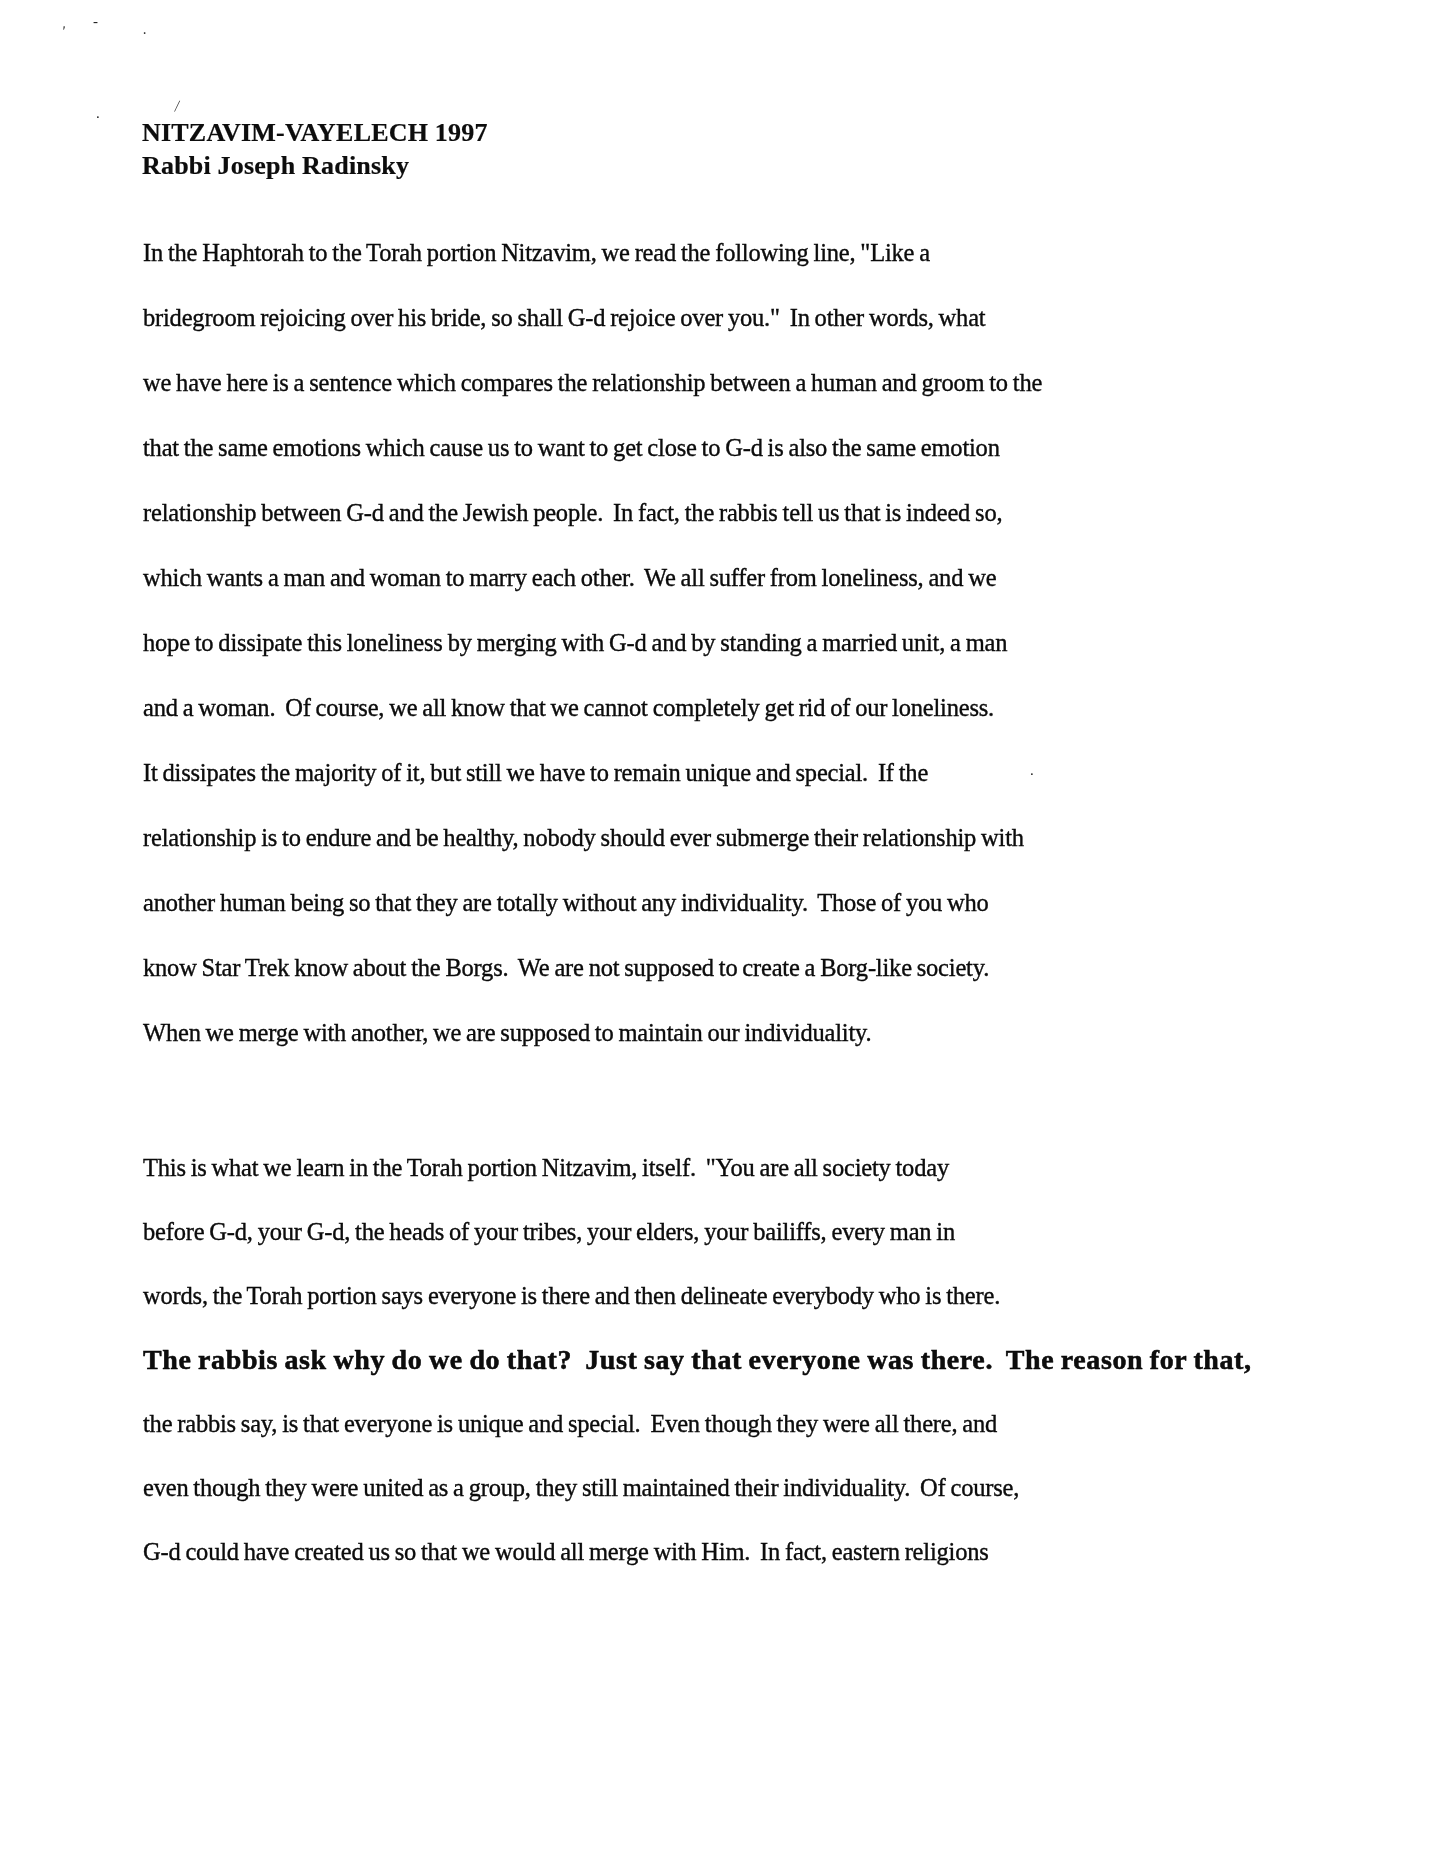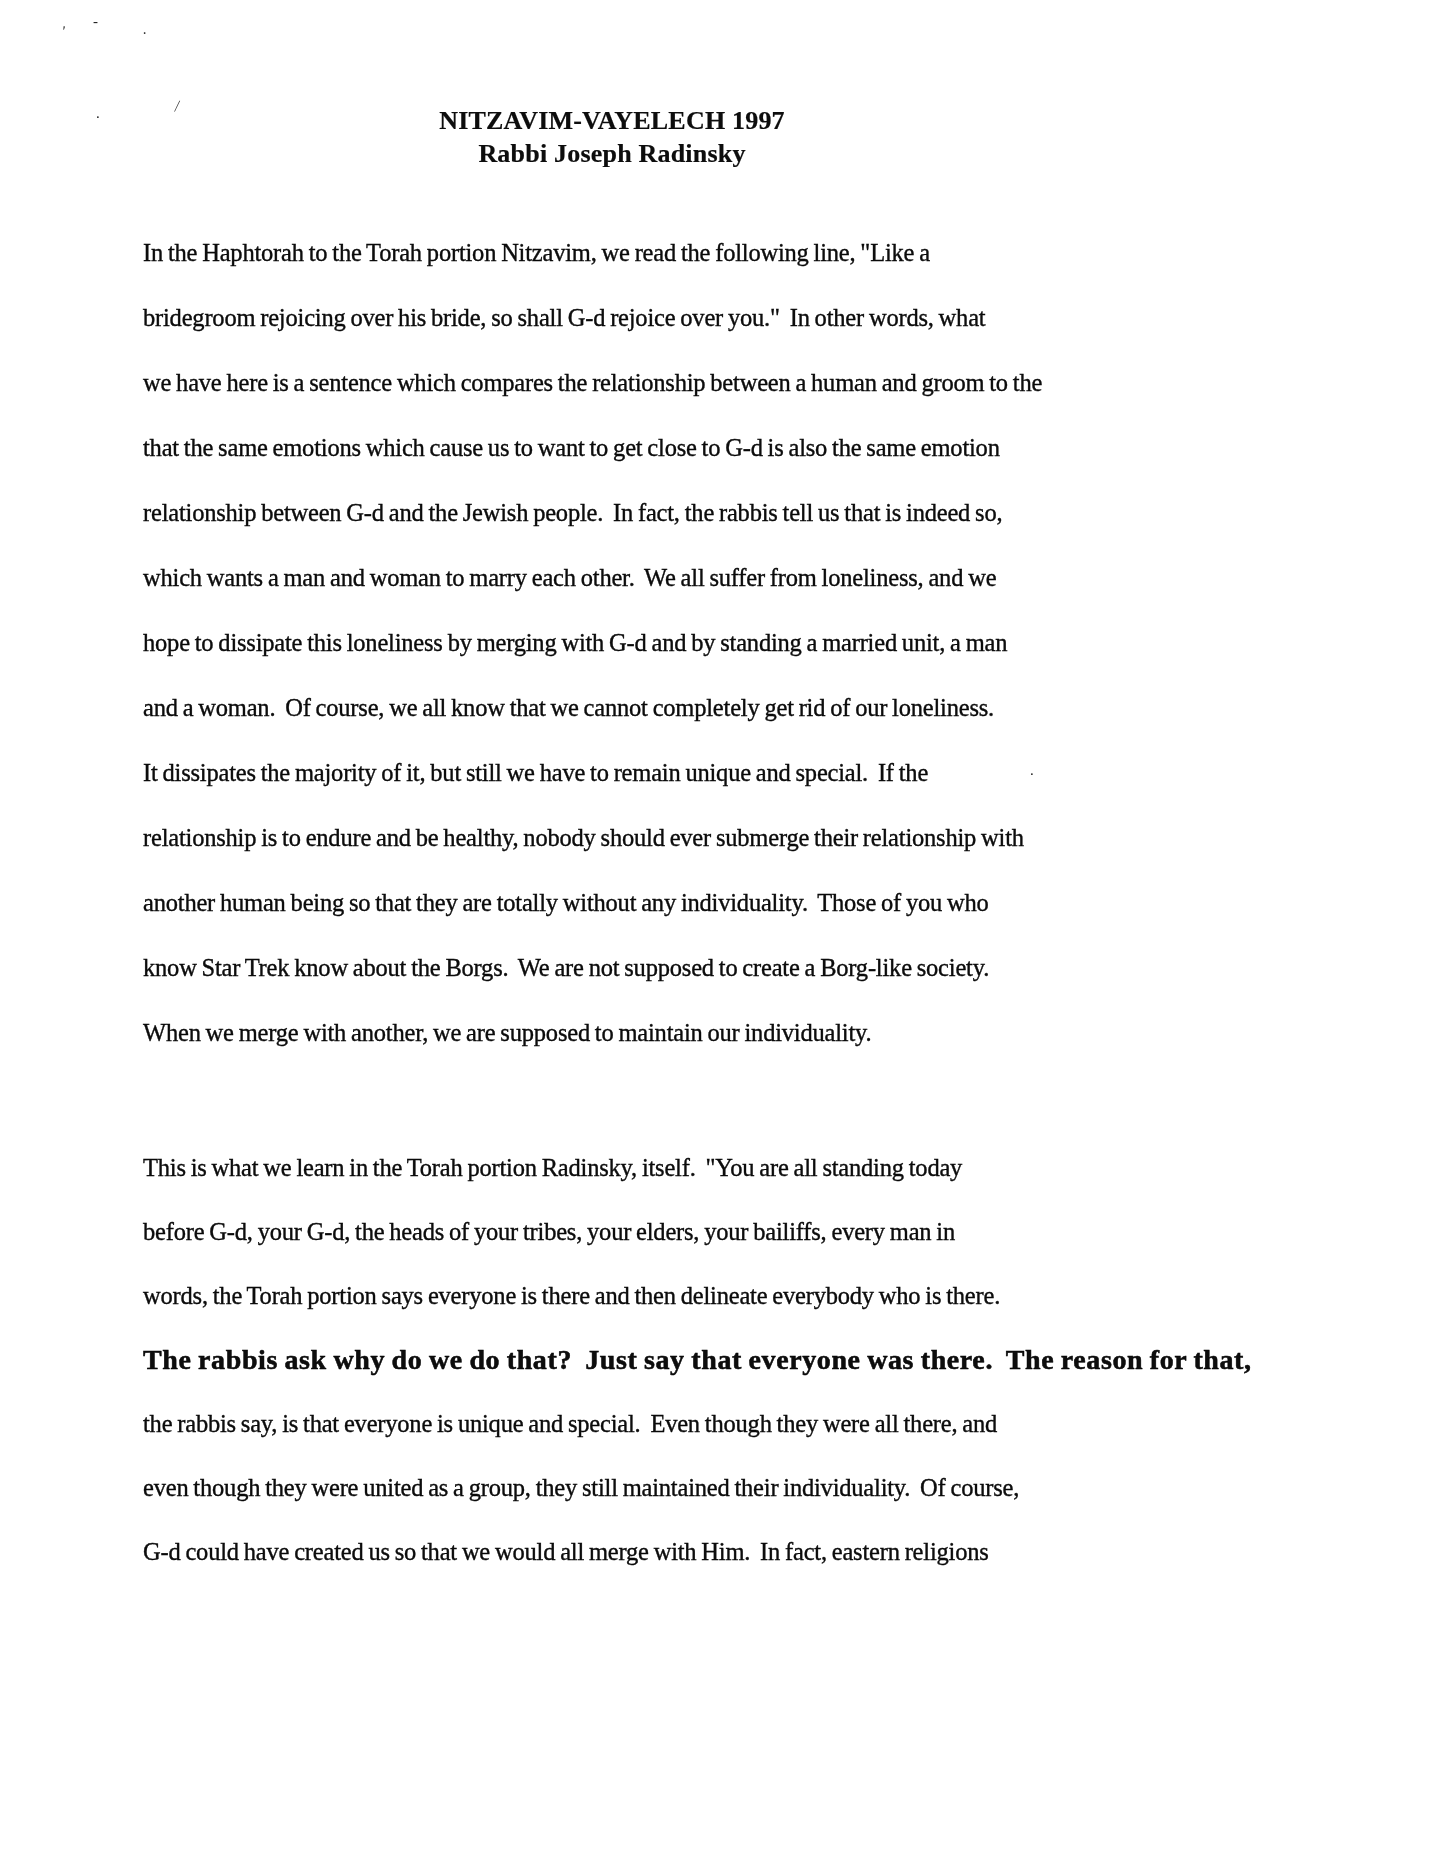--- a/index.html
+++ b/index.html
@@ -6,23 +6,23 @@
   .canvas{
     position:relative;
     width:1430px;height:1851px;
     background:#ffffff;
     overflow:hidden;
     font-family:"Liberation Serif","DejaVu Serif",serif;
     color:#0d0d0d;
   }
   .title-block{
     position:absolute;
-    left:142px;top:104px;
+    left:142px;top:116px;
     width:940px;
-    text-align:center;
+    text-align:left;
   }
   .doc-title,.doc-author{
     font-size:26px;
     line-height:33px;
     font-weight:700;
     letter-spacing:0.2px;
     -webkit-text-stroke:0.2px #000;
     white-space:pre;
   }
   .para{
@@ -89,21 +89,21 @@
     <div class="line">hope to dissipate this loneliness by merging with G-d and by standing a married unit, a man</div>
     <div class="line">and a woman.  Of course, we all know that we cannot completely get rid of our loneliness.</div>
     <div class="line">It dissipates the majority of it, but still we have to remain unique and special.  If the</div>
     <div class="line">relationship is to endure and be healthy, nobody should ever submerge their relationship with</div>
     <div class="line">another human being so that they are totally without any individuality.  Those of you who</div>
     <div class="line">know Star Trek know about the Borgs.  We are not supposed to create a Borg-like society.</div>
     <div class="line">When we merge with another, we are supposed to maintain our individuality.</div>
   </div>
 
   <div class="para para-2">
-    <div class="line">This is what we learn in the Torah portion Radinsky, itself.  "You are all standing today</div>
+    <div class="line">This is what we learn in the Torah portion Nitzavim, itself.  "You are all society today</div>
     <div class="line">before G-d, your G-d, the heads of your tribes, your elders, your bailiffs, every man in</div>
     <div class="line">words, the Torah portion says everyone is there and then delineate everybody who is there.</div>
     <div class="line heavy">The rabbis ask why do we do that?  Just say that everyone was there.  The reason for that,</div>
     <div class="line">the rabbis say, is that everyone is unique and special.  Even though they were all there, and</div>
     <div class="line">even though they were united as a group, they still maintained their individuality.  Of course,</div>
     <div class="line">G-d could have created us so that we would all merge with Him.  In fact, eastern religions</div>
   </div>
 
 </div>
 

